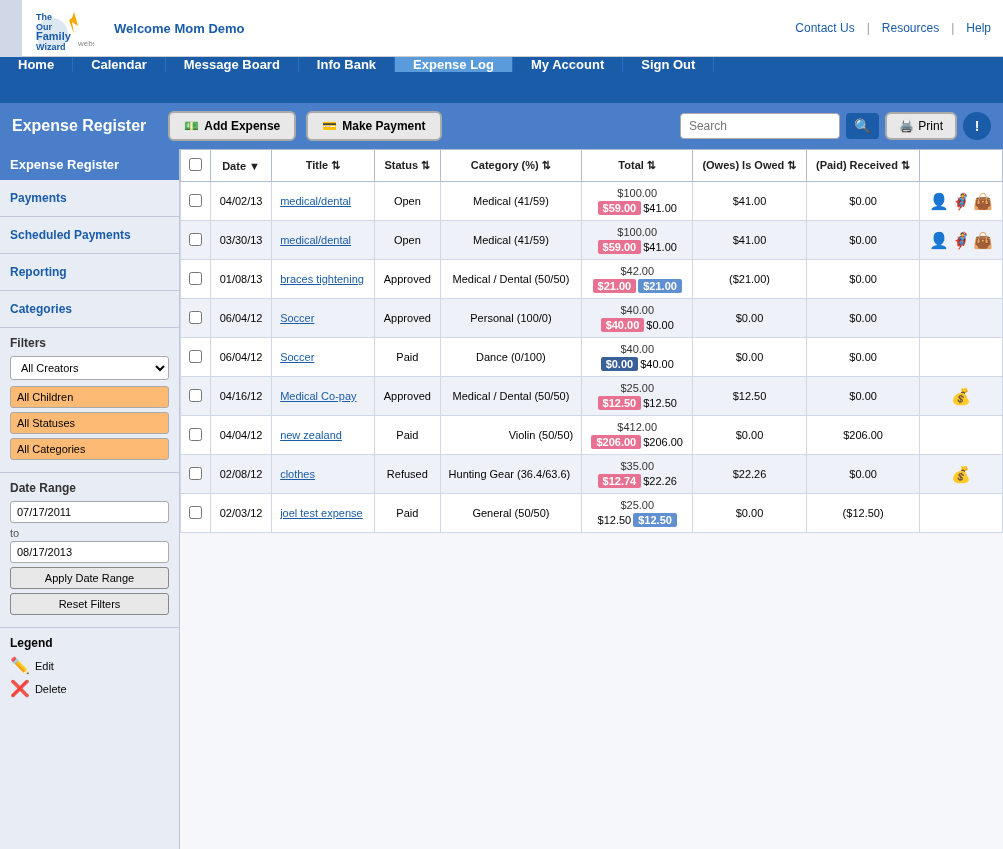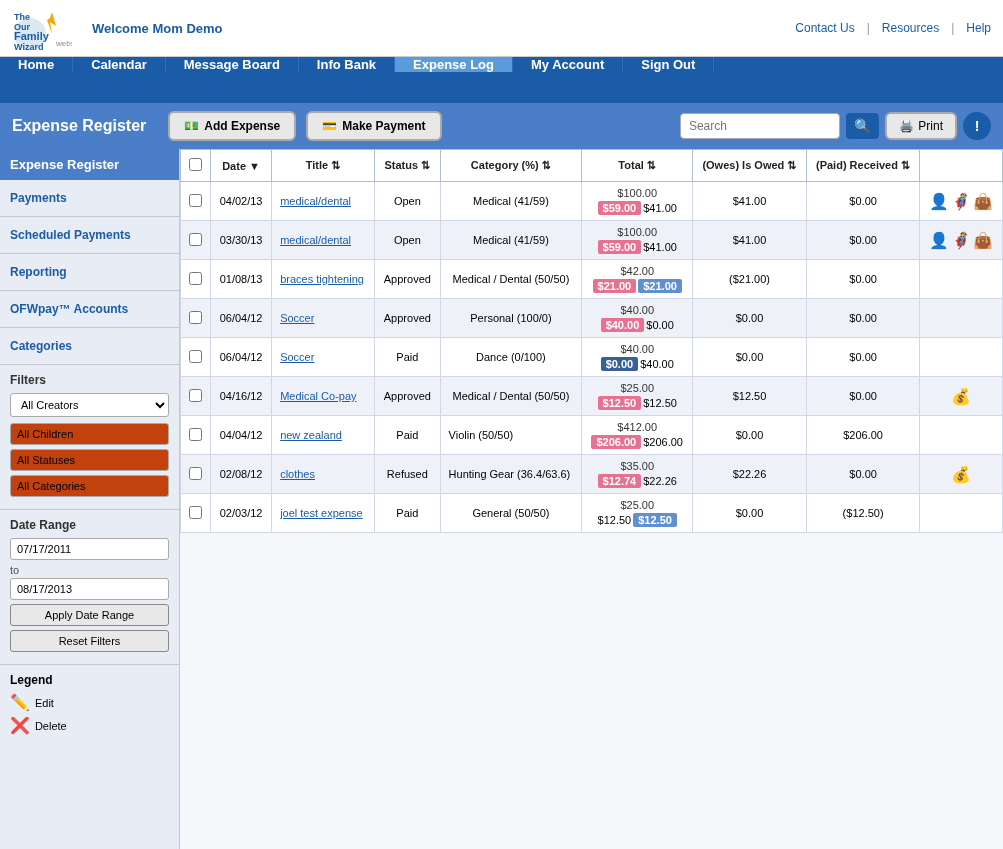--- a/index.html
+++ b/index.html
@@ -1,19 +1,19 @@
 <!DOCTYPE html>
 <html><head>
   <meta charset="utf-8">
   <style>
     * { box-sizing: border-box; margin: 0; padding: 0; }
     body { font-family: Arial, Helvetica, sans-serif; font-size: 12px; background: #d0d8e8; min-width: 1003px; }
 
     
-    .top-bar { background: #fff; display: flex; justify-content: space-between; align-items: center; padding: 4px 12px; border-bottom: 1px solid #ccc; }
+    .top-bar { background: #fff; display: flex; justify-content: space-between; align-items: center; padding: 4px 12px; border-bottom: 1px solid #ccc; margin-left: 22px; }
     .top-bar-left { display: flex; align-items: center; }
     .logo-area { display: flex; align-items: center; margin-right: 20px; }
     .welcome-text { color: #1a5ca8; font-size: 13px; font-weight: bold; }
     .top-bar-right { display: flex; gap: 12px; align-items: center; font-size: 12px; color: #1a5ca8; }
     .top-bar-right a { color: #1a5ca8; text-decoration: none; }
     .top-bar-right span { color: #999; }
 
     
     .nav-bar { background: #1a5ca8; display: flex; align-items: flex-start; height: 46px; }
     .nav-item { color: #fff; padding: 0 18px; display: flex; align-items: center; font-size: 13px; font-weight: bold; cursor: pointer; border-right: 1px solid #2a6cc8; text-decoration: none; }
@@ -32,21 +32,21 @@
     
     .main-layout { display: flex; min-height: calc(849px - 110px); }
 
     
     .sidebar { width: 180px; background: #e8edf5; border-right: 1px solid #c0c8d8; padding: 0; flex-shrink: 0; }
     .sidebar-header { background: #4a7ec8; color: #fff; font-weight: bold; font-size: 13px; padding: 8px 10px; }
     .sidebar-section { padding: 8px 10px; border-bottom: 1px solid #c0c8d8; }
     .sidebar-section a { color: #1a5ca8; text-decoration: none; font-weight: bold; font-size: 12px; display: block; padding: 3px 0; }
     .sidebar-label { font-weight: bold; font-size: 12px; color: #333; margin-bottom: 6px; }
     .filter-select { width: 100%; border: 1px solid #aaa; border-radius: 3px; padding: 4px 6px; font-size: 11px; background: #fff; margin-bottom: 6px; }
-    .filter-all-btn { width: 100%; background: #c2410c; border: 1px solid #aaa; border-radius: 3px; padding: 4px 6px; font-size: 11px; text-align: left; cursor: pointer; margin-bottom: 4px; }
+    .filter-all-btn { width: 100%; background: #fdba74; border: 1px solid #aaa; border-radius: 3px; padding: 4px 6px; font-size: 11px; text-align: left; cursor: pointer; margin-bottom: 4px; }
     .date-input { width: 100%; border: 1px solid #aaa; border-radius: 3px; padding: 4px 6px; font-size: 11px; margin-bottom: 4px; }
     .date-label { font-size: 11px; color: #555; margin-bottom: 2px; }
     .apply-btn { width: 100%; background: #e8e8e8; border: 1px solid #888; border-radius: 3px; padding: 4px 6px; font-size: 11px; cursor: pointer; margin-bottom: 4px; }
     .legend-section { padding: 8px 10px; }
     .legend-label { font-weight: bold; font-size: 12px; margin-bottom: 6px; }
     .legend-item { display: flex; align-items: center; gap: 5px; margin-bottom: 4px; font-size: 11px; }
     .legend-icon { font-size: 16px; }
 
     
     .table-area { flex: 1; overflow-x: auto; background: #f5f7fa; }
@@ -135,23 +135,20 @@
     <div class="sidebar-section">
       <a>Payments</a>
     </div>
     <div class="sidebar-section">
       <a>Scheduled Payments</a>
     </div>
     <div class="sidebar-section">
       <a>Reporting</a>
     </div>
     <div class="sidebar-section">
-      <a>OFWpay™ Accounts</a>
-    </div>
-    <div class="sidebar-section">
       <a>Categories</a>
     </div>
 
     <div class="sidebar-section">
       <div class="sidebar-label">Filters</div>
       <select class="filter-select">
         <option>All Creators</option>
       </select>
       <button class="filter-all-btn">All Children</button>
       <button class="filter-all-btn">All Statuses</button>
@@ -326,21 +323,21 @@
               <div class="action-icons">
                 <span class="act-icon" title="Money">💰</span>
               </div>
             </td>
           </tr>
           <tr style="background: rgb(255, 255, 255);">
             <td style="text-align: center;"><input type="checkbox" style=""></td>
             <td style="text-align: center;">04/04/12</td>
             <td><a class="title-link">new zealand</a></td>
             <td style="text-align: center;">Paid</td>
-            <td style="text-align: left;">Violin (50/50)</td>
+            <td style="text-align: right;">Violin (50/50)</td>
             <td style="text-align: center;">
               <span class="amount-primary">$412.00</span>
               <div class="amount-row">
                 <span class="badge-pink">$206.00</span>
                 <span class="amount-normal">$206.00</span>
               </div>
             </td>
             <td style="text-align: center;">$0.00</td>
             <td style="text-align: center;">$206.00</td>
             <td style="text-align: center;"></td>

